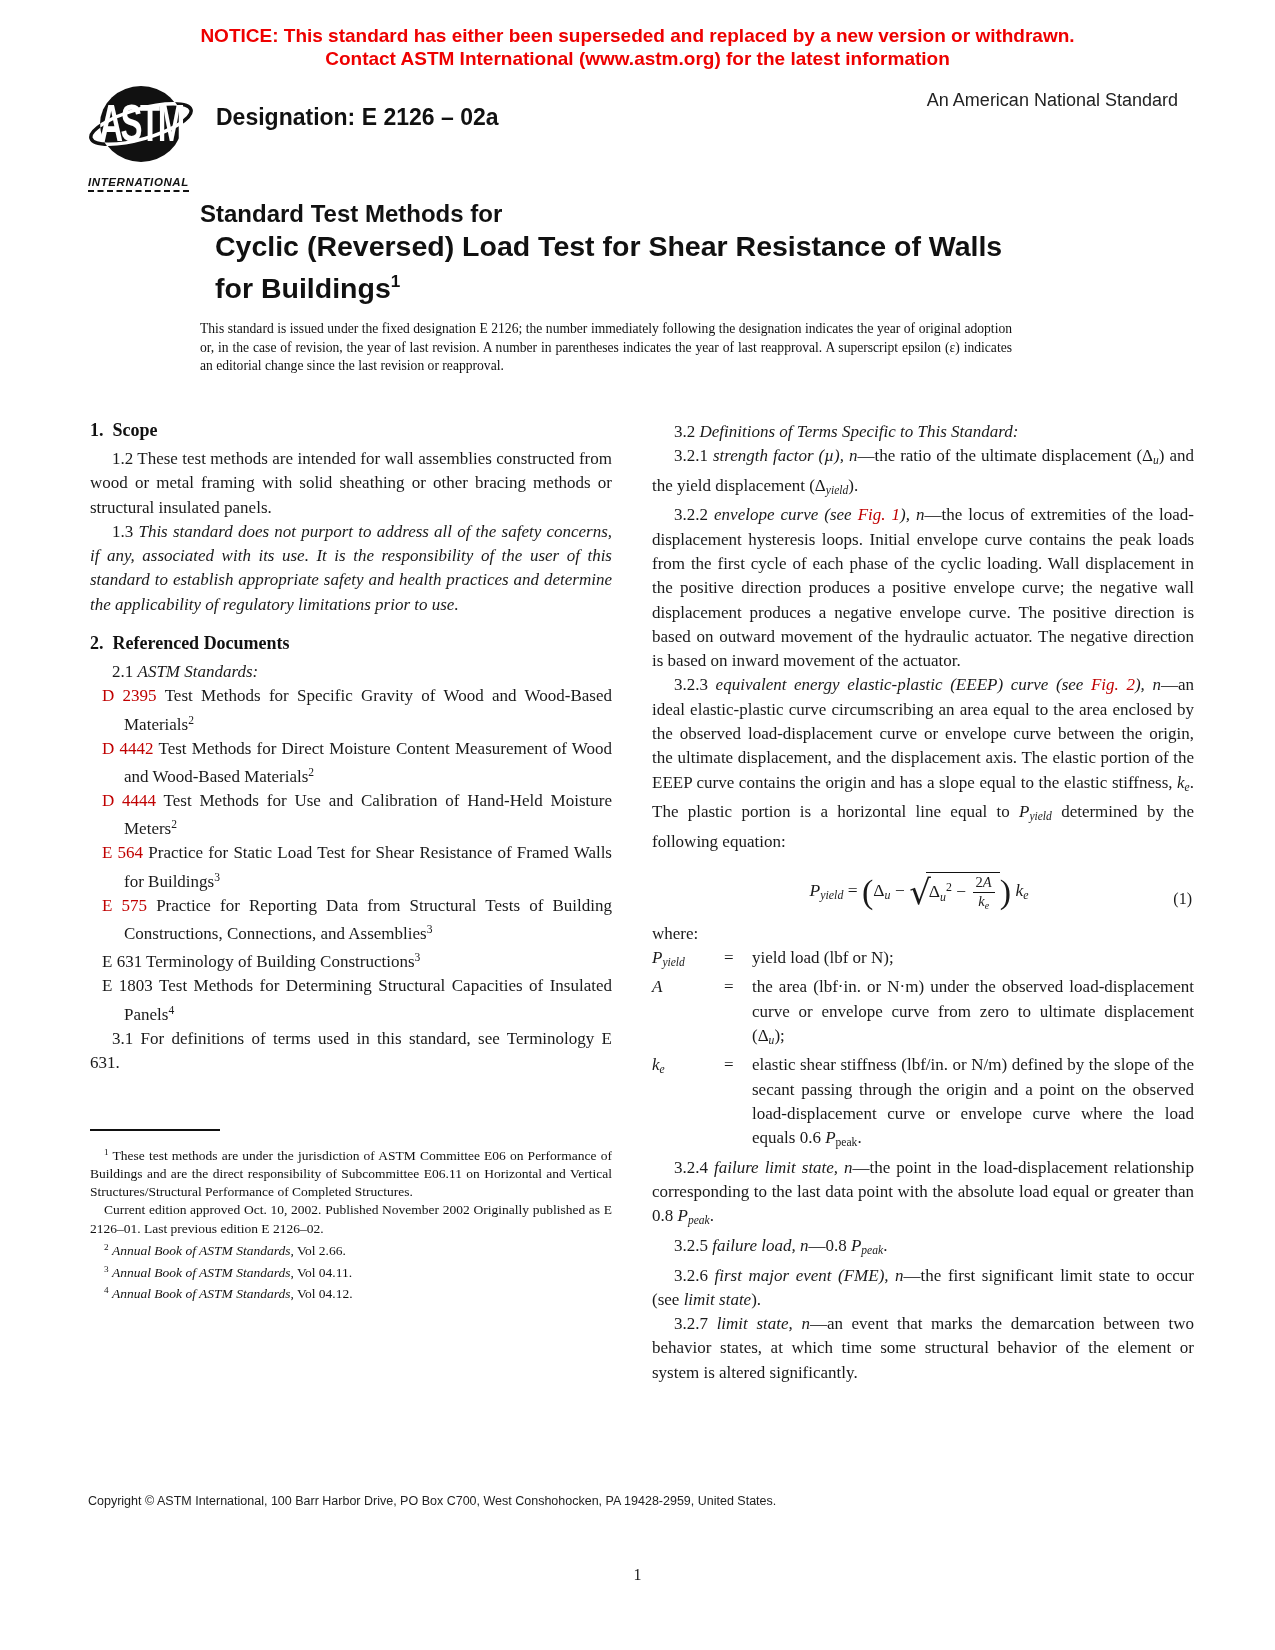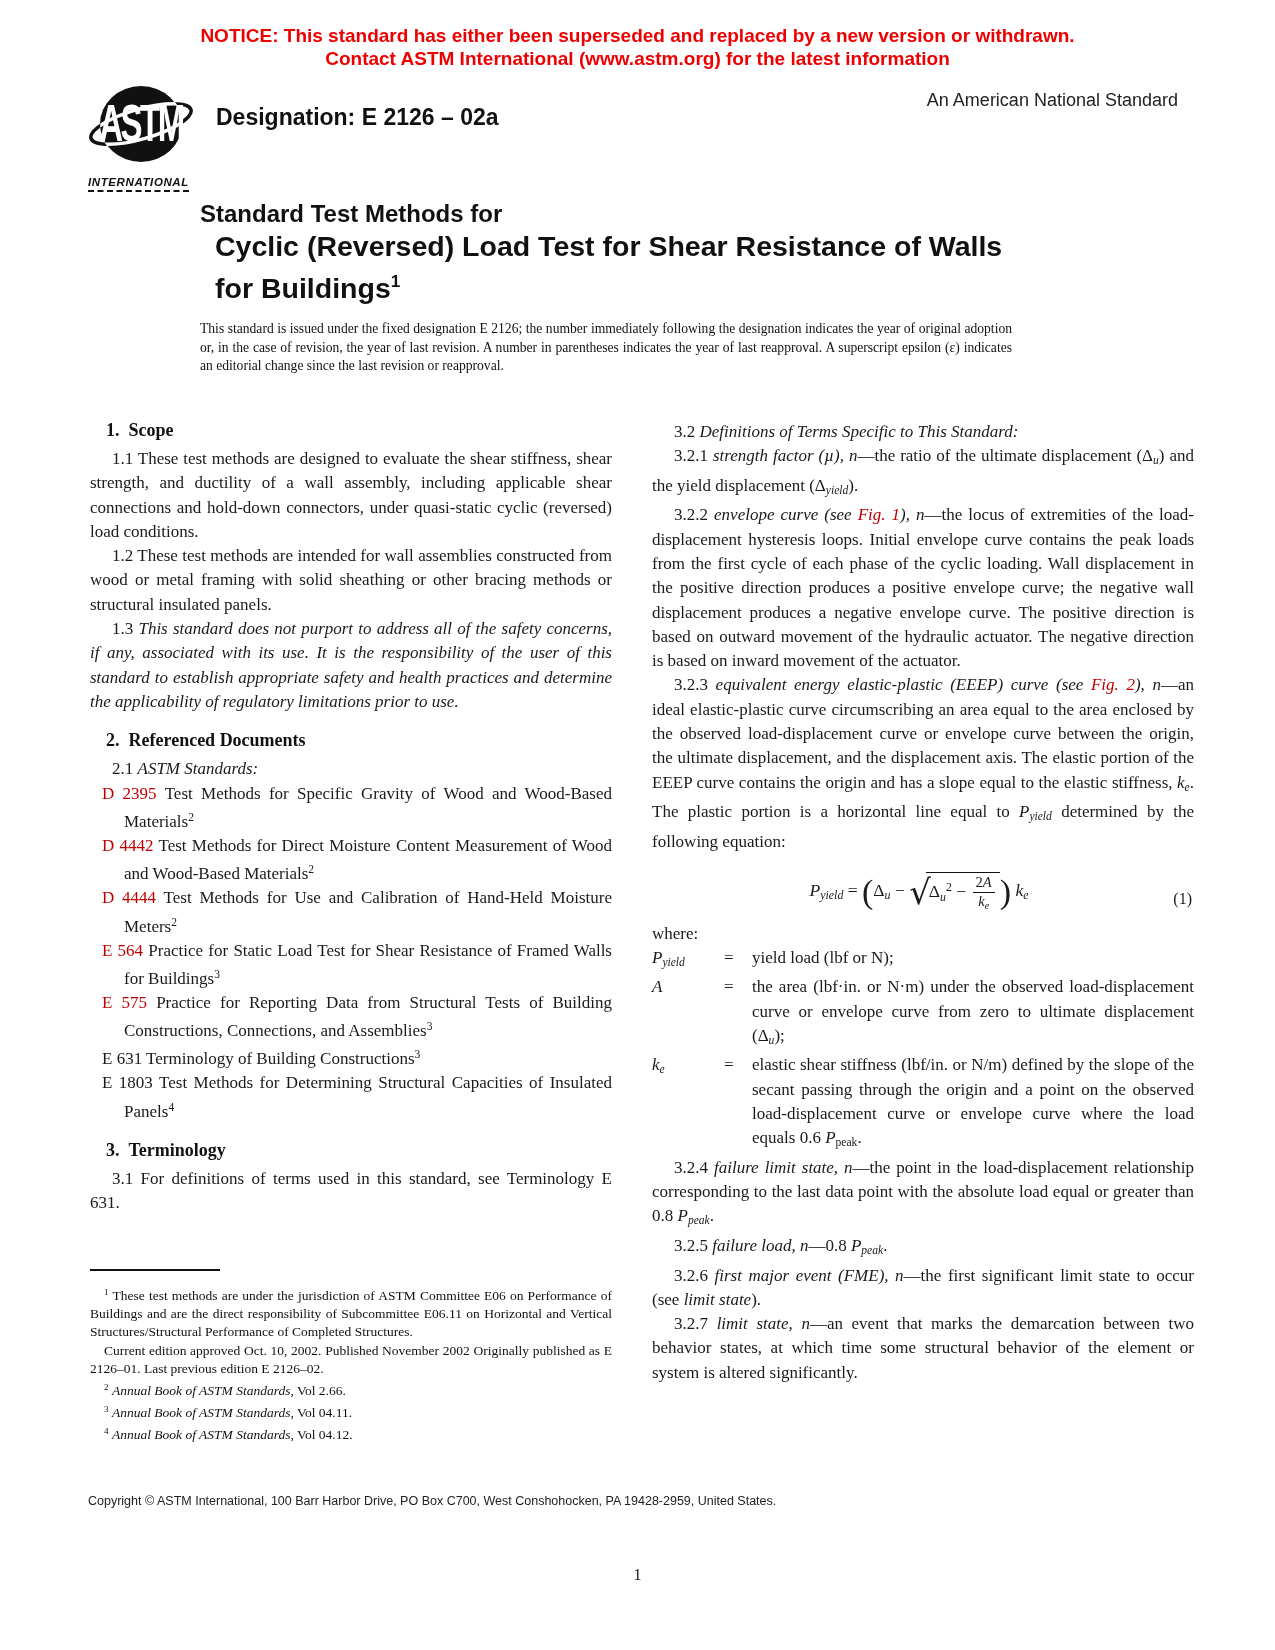--- a/index.html
+++ b/index.html
@@ -53,21 +53,21 @@
     position:absolute;top:320px;left:200px;width:812px;
     font-size:13.6px;line-height:18.6px;text-align:justify;color:#111;
   }
 
   
   .columns{position:absolute;top:420px;left:90px;width:1104px;display:flex;gap:40px;}
   .col-left{width:522px;flex:none;}
   .col-right{width:542px;flex:none;}
 
   .sec{
-    font-size:18px;font-weight:700;margin:16px 0 6px 16px;color:#111;
+    font-size:18px;font-weight:700;margin:16px 0 6px 0;color:#111;
     font-family:"Liberation Serif", serif;
   }
   .sec.first{margin-top:0;}
   p.body{font-size:17px;line-height:24.3px;margin:0;text-align:justify;text-indent:22px;}
   p.ref{font-size:17px;line-height:24.3px;margin:0;text-align:justify;padding-left:34px;text-indent:-22px;}
 
   span.i{font-style:italic;}
   span.red{color:var(--link-red);}
   span.redi{color:var(--link-red);font-style:italic;}
   span.sub{font-size:68%;vertical-align:-0.28em;}
@@ -139,35 +139,33 @@
     <div class="title-l2">Cyclic (Reversed) Load Test for Shear Resistance of Walls</div>
     <div class="title-l3"><span>for Buildings</span><sup>1</sup></div>
   </div>
 
   <div class="issued">This standard is issued under the fixed designation E 2126; the number immediately following the designation indicates the year of original adoption or, in the case of revision, the year of last revision. A number in parentheses indicates the year of last reapproval. A superscript epsilon (ε) indicates an editorial change since the last revision or reapproval.</div>
 
   <div class="columns">
 
     <div class="col-left">
       <div class="sec first">1.&nbsp;&nbsp;Scope</div>
-      <p class="body"><span>1.1 These test methods are designed to evaluate the shear stiffness, shear strength, and ductility of a wall assembly, including applicable shear connections and hold-down connectors, under quasi-static cyclic (reversed) load conditions.</span></p>
       <p class="body"><span>1.2 These test methods are intended for wall assemblies constructed from wood or metal framing with solid sheathing or other bracing methods or structural insulated panels.</span></p>
       <p class="body"><span>1.3 </span><span class="i">This standard does not purport to address all of the safety concerns, if any, associated with its use. It is the responsibility of the user of this standard to establish appropriate safety and health practices and determine the applicability of regulatory limitations prior to use.</span></p>
 
       <div class="sec">2.&nbsp;&nbsp;Referenced Documents</div>
       <p class="body"><span>2.1 </span><span class="i">ASTM Standards:</span></p>
       <p class="ref"><span class="red">D 2395</span><span> Test Methods for Specific Gravity of Wood and Wood-Based Materials</span><span class="sup">2</span></p>
       <p class="ref"><span class="red">D 4442</span><span> Test Methods for Direct Moisture Content Measurement of Wood and Wood-Based Materials</span><span class="sup">2</span></p>
       <p class="ref"><span class="red">D 4444</span><span> Test Methods for Use and Calibration of Hand-Held Moisture Meters</span><span class="sup">2</span></p>
       <p class="ref"><span class="red">E 564</span><span> Practice for Static Load Test for Shear Resistance of Framed Walls for Buildings</span><span class="sup">3</span></p>
       <p class="ref"><span class="red">E 575</span><span> Practice for Reporting Data from Structural Tests of Building Constructions, Connections, and Assemblies</span><span class="sup">3</span></p>
       <p class="ref"><span>E 631  Terminology of Building Constructions</span><span class="sup">3</span></p>
       <p class="ref"><span>E 1803  Test Methods for Determining Structural Capacities of Insulated Panels</span><span class="sup">4</span></p>
 
-      <div class="sec">3.&nbsp;&nbsp;Terminology</div>
       <p class="body"><span>3.1 For definitions of terms used in this standard, see Terminology E 631.</span></p>
 
       <div class="fnblock">
         <div class="fnrule"></div>
         <p class="fn"><span class="sup">1</span><span> These test methods are under the jurisdiction of ASTM Committee E06 on Performance of Buildings and are the direct responsibility of Subcommittee E06.11 on Horizontal and Vertical Structures/Structural Performance of Completed Structures.</span></p>
         <p class="fn"><span>Current edition approved Oct. 10, 2002. Published November 2002 Originally published as E 2126–01. Last previous edition E 2126–02.</span></p>
         <p class="fn"><span class="sup">2</span><span> </span><span class="i">Annual Book of ASTM Standards</span><span>, Vol 2.66.</span></p>
         <p class="fn"><span class="sup">3</span><span> </span><span class="i">Annual Book of ASTM Standards</span><span>, Vol 04.11.</span></p>
         <p class="fn"><span class="sup">4</span><span> </span><span class="i">Annual Book of ASTM Standards</span><span>, Vol 04.12.</span></p>
       </div>

